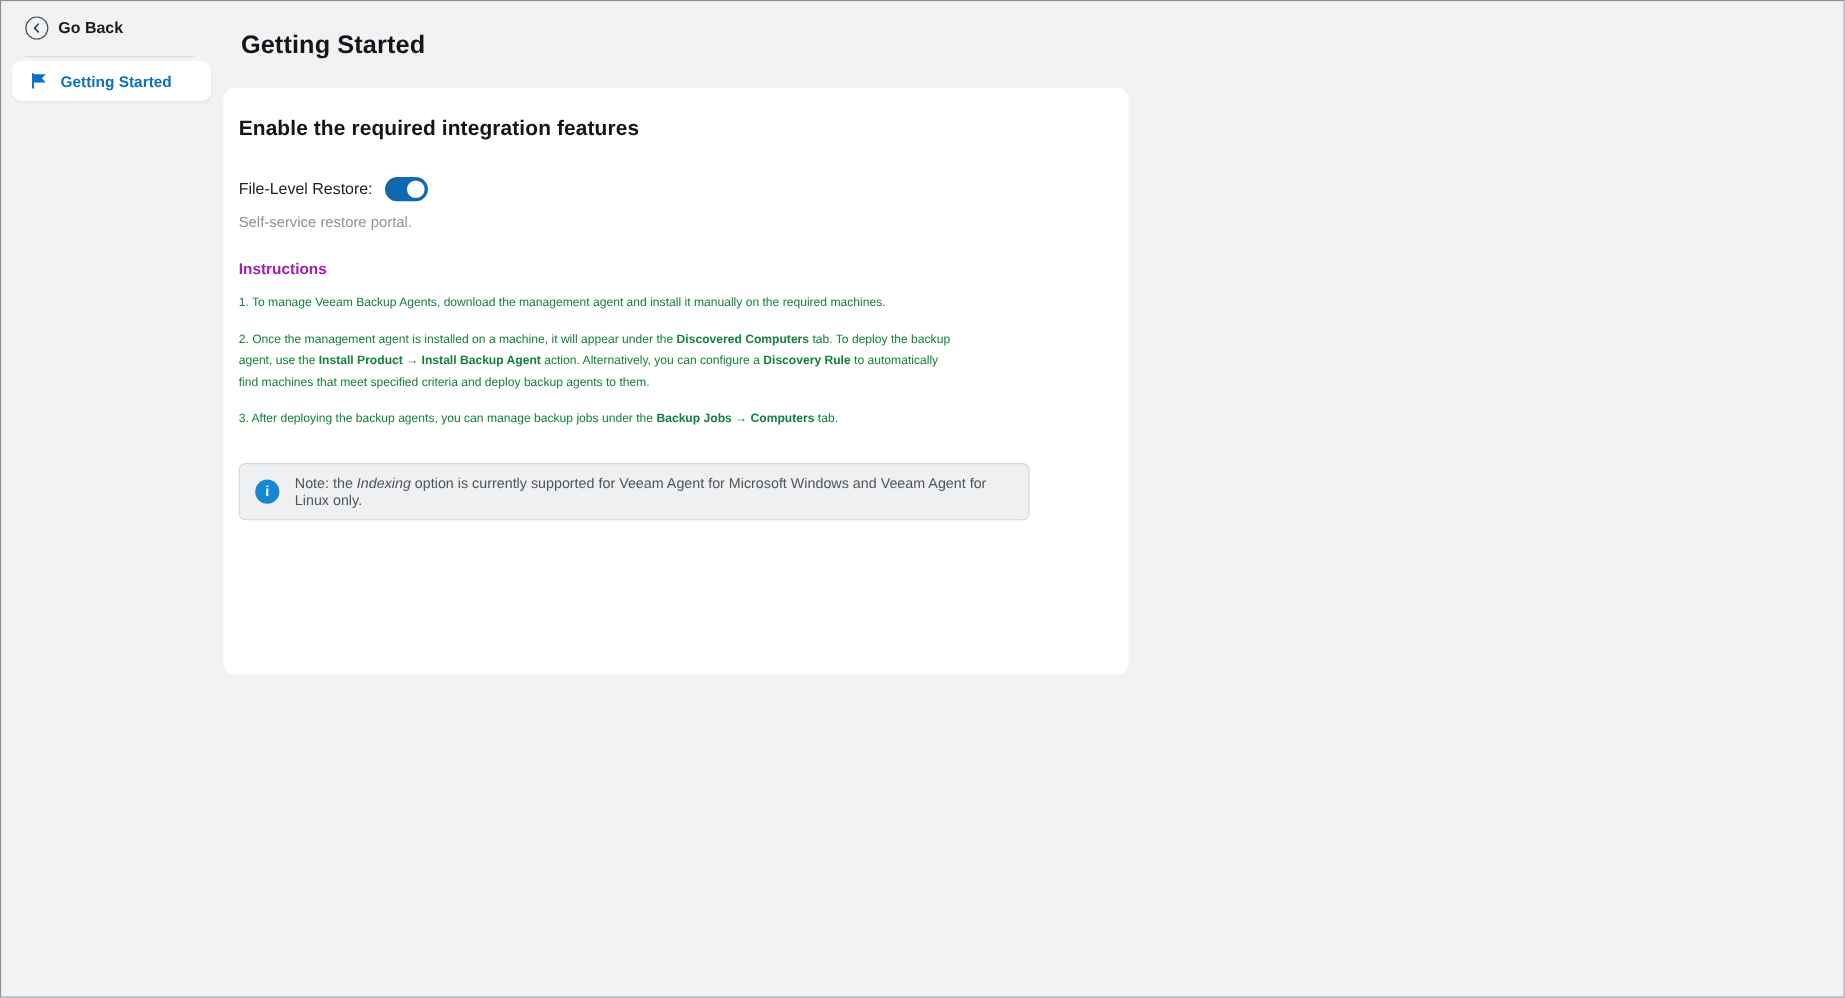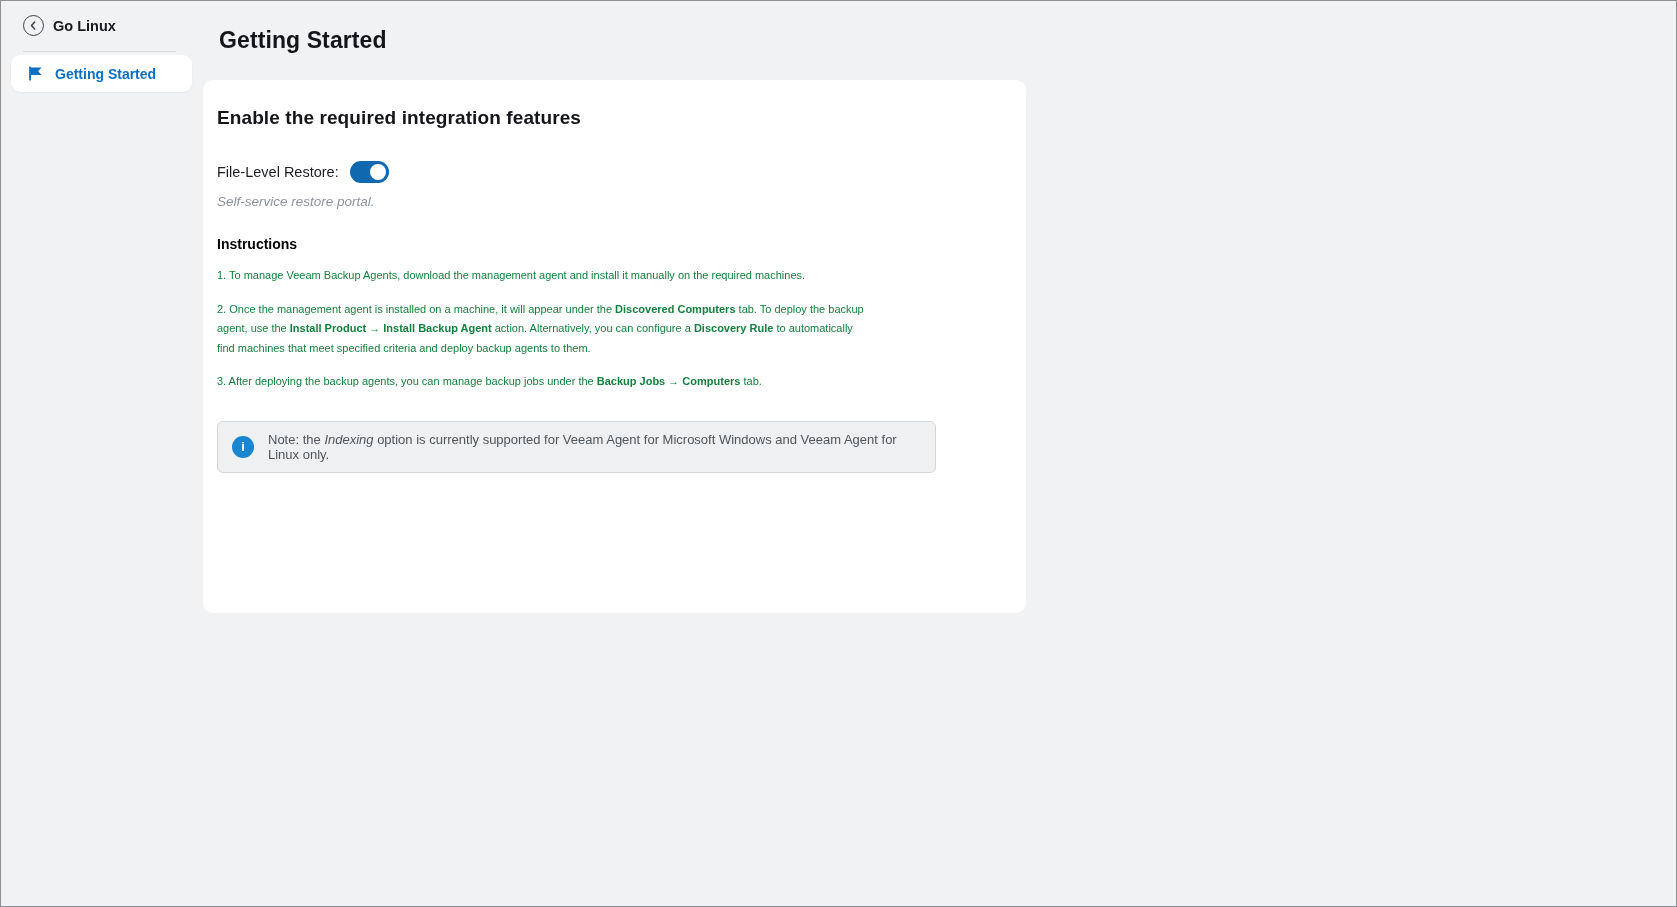--- a/index.html
+++ b/index.html
@@ -115,26 +115,25 @@
     position: absolute;
     right: 3px; top: 3px;
     width: 16px; height: 16px;
     border-radius: 50%;
     background: #ffffff;
   }
   .feature-desc {
     font-size: 13.5px;
     color: #8d939b;
     margin-bottom: 27px;
-    font-style: italic;
   }
   .instructions-heading {
     font-size: 14px;
     font-weight: 700;
-    color: #000000;
+    color: #a21caf;
     margin-bottom: 14px;
   }
   .instructions p {
     font-size: 11px;
     line-height: 19.5px;
     color: #15803d;
     max-width: 652px;
     margin-bottom: 14px;
   }
   .instructions p b { font-weight: 700; }
@@ -174,21 +173,21 @@
 
 <div class="page">
 
   <div class="sidebar">
     <div class="go-back">
       <span class="go-back-icon">
         <svg width="11" height="11" viewBox="0 0 12 12" fill="none">
           <polyline points="7.3,2.2 3.8,6 7.3,9.8" stroke="#3e434a" stroke-width="1.7" stroke-linecap="round" stroke-linejoin="round"></polyline>
         </svg>
       </span>
-      <span class="go-back-label">Go Linux</span>
+      <span class="go-back-label">Go Back</span>
     </div>
     <div class="sidebar-divider"></div>
     <div class="nav-item">
       <span style="display:flex;">
         <svg width="17" height="17" viewBox="0 0 24 24">
           <rect x="3" y="2" width="2.6" height="20" rx="1.3" fill="#0d6fc1"></rect>
           <polygon points="5.6,3.4 20.5,3.4 15.7,8.7 20.5,14 5.6,14" fill="#0d6fc1"></polygon>
         </svg>
       </span>
       <span class="nav-item-label">Getting Started</span>

